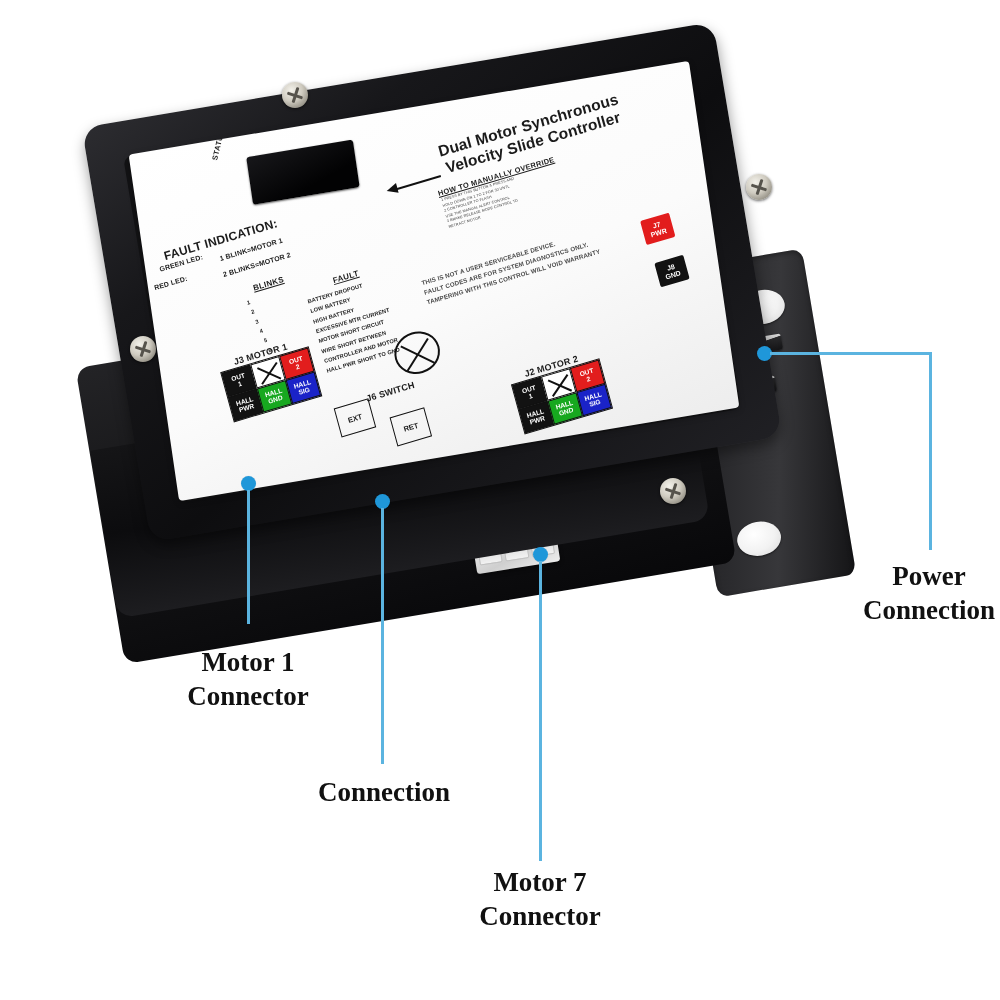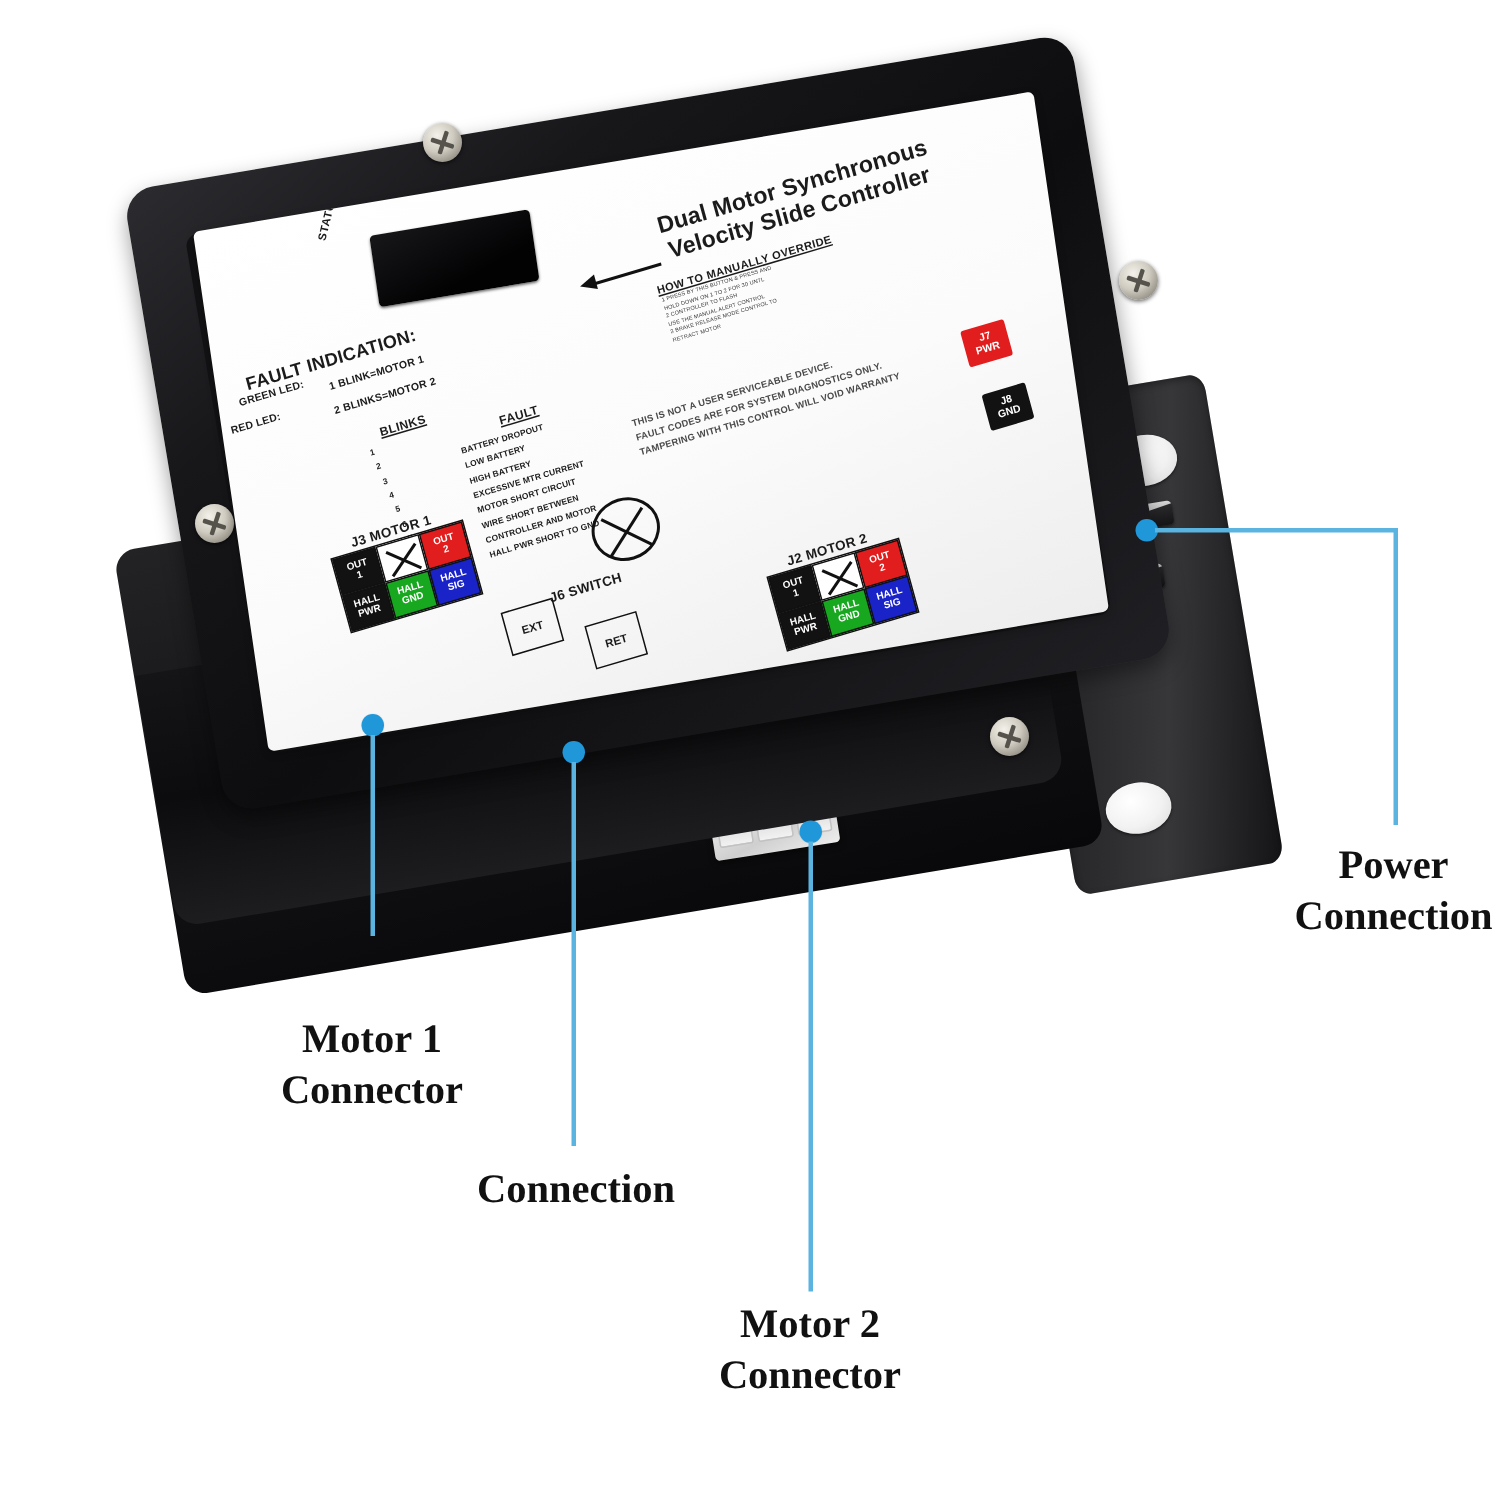--- a/index.html
+++ b/index.html
@@ -386,35 +386,35 @@
       <div class="jtag" id="j8">
         <span>J8</span>
         <span>GND</span>
       </div>
 
     </div>
   </div>
 
   <div class="dot" style="left:241px;top:476px;"></div>
   <div class="ln v" style="left:247px;top:490px;height:134px;"></div>
-  <div class="callout" style="left:142px;top:676px;width:212px;">
+  <div class="callout" style="left:142px;top:646px;width:212px;">
     <div>Motor 1</div>
     <div>Connector</div>
   </div>
 
   <div class="dot" style="left:375px;top:494px;"></div>
   <div class="ln v" style="left:381px;top:508px;height:256px;"></div>
   <div class="callout" style="left:278px;top:776px;width:212px;">
     <div>Connection</div>
   </div>
 
   <div class="dot" style="left:533px;top:547px;"></div>
   <div class="ln v" style="left:539px;top:561px;height:300px;"></div>
   <div class="callout" style="left:434px;top:866px;width:212px;">
-    <div>Motor 2</div>
+    <div>Motor 7</div>
     <div>Connector</div>
   </div>
 
   <div class="dot" style="left:757px;top:346px;"></div>
   <div class="ln h" style="left:770px;top:352px;width:162px;"></div>
   <div class="ln v" style="left:929px;top:352px;height:198px;"></div>
   <div class="callout" style="left:823px;top:560px;width:212px;">
     <div>Power</div>
     <div>Connection</div>
   </div>

